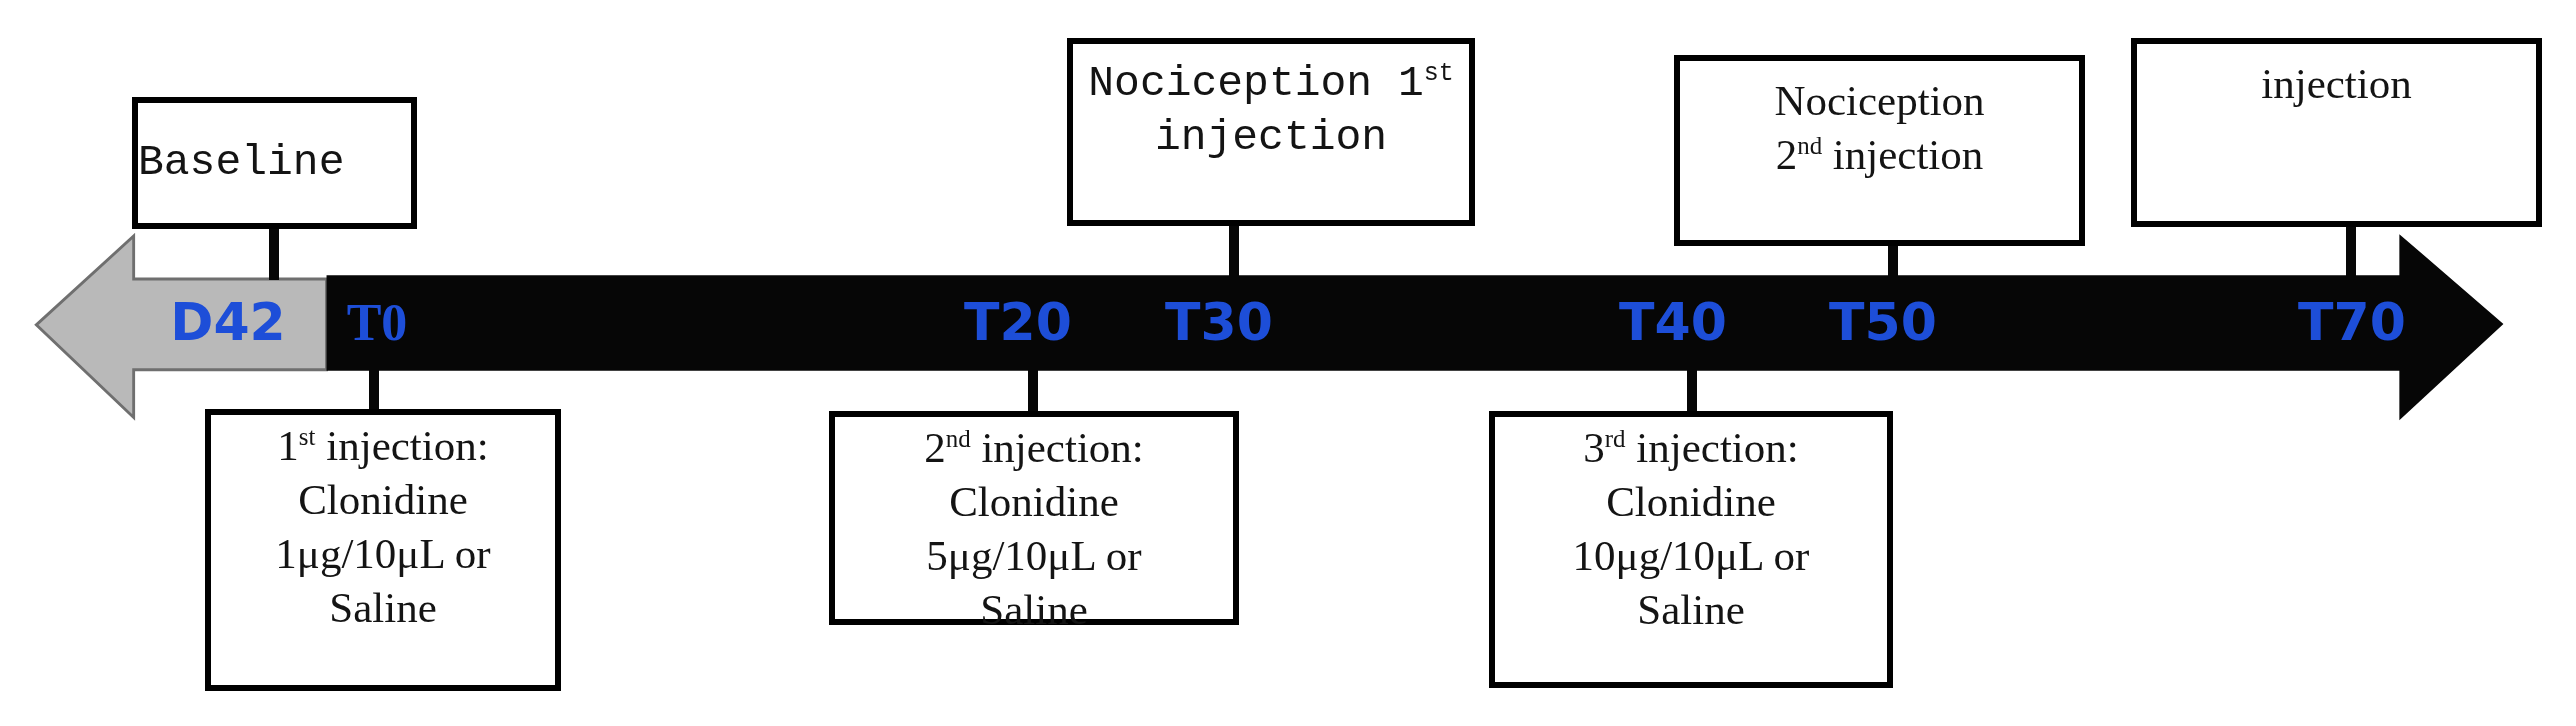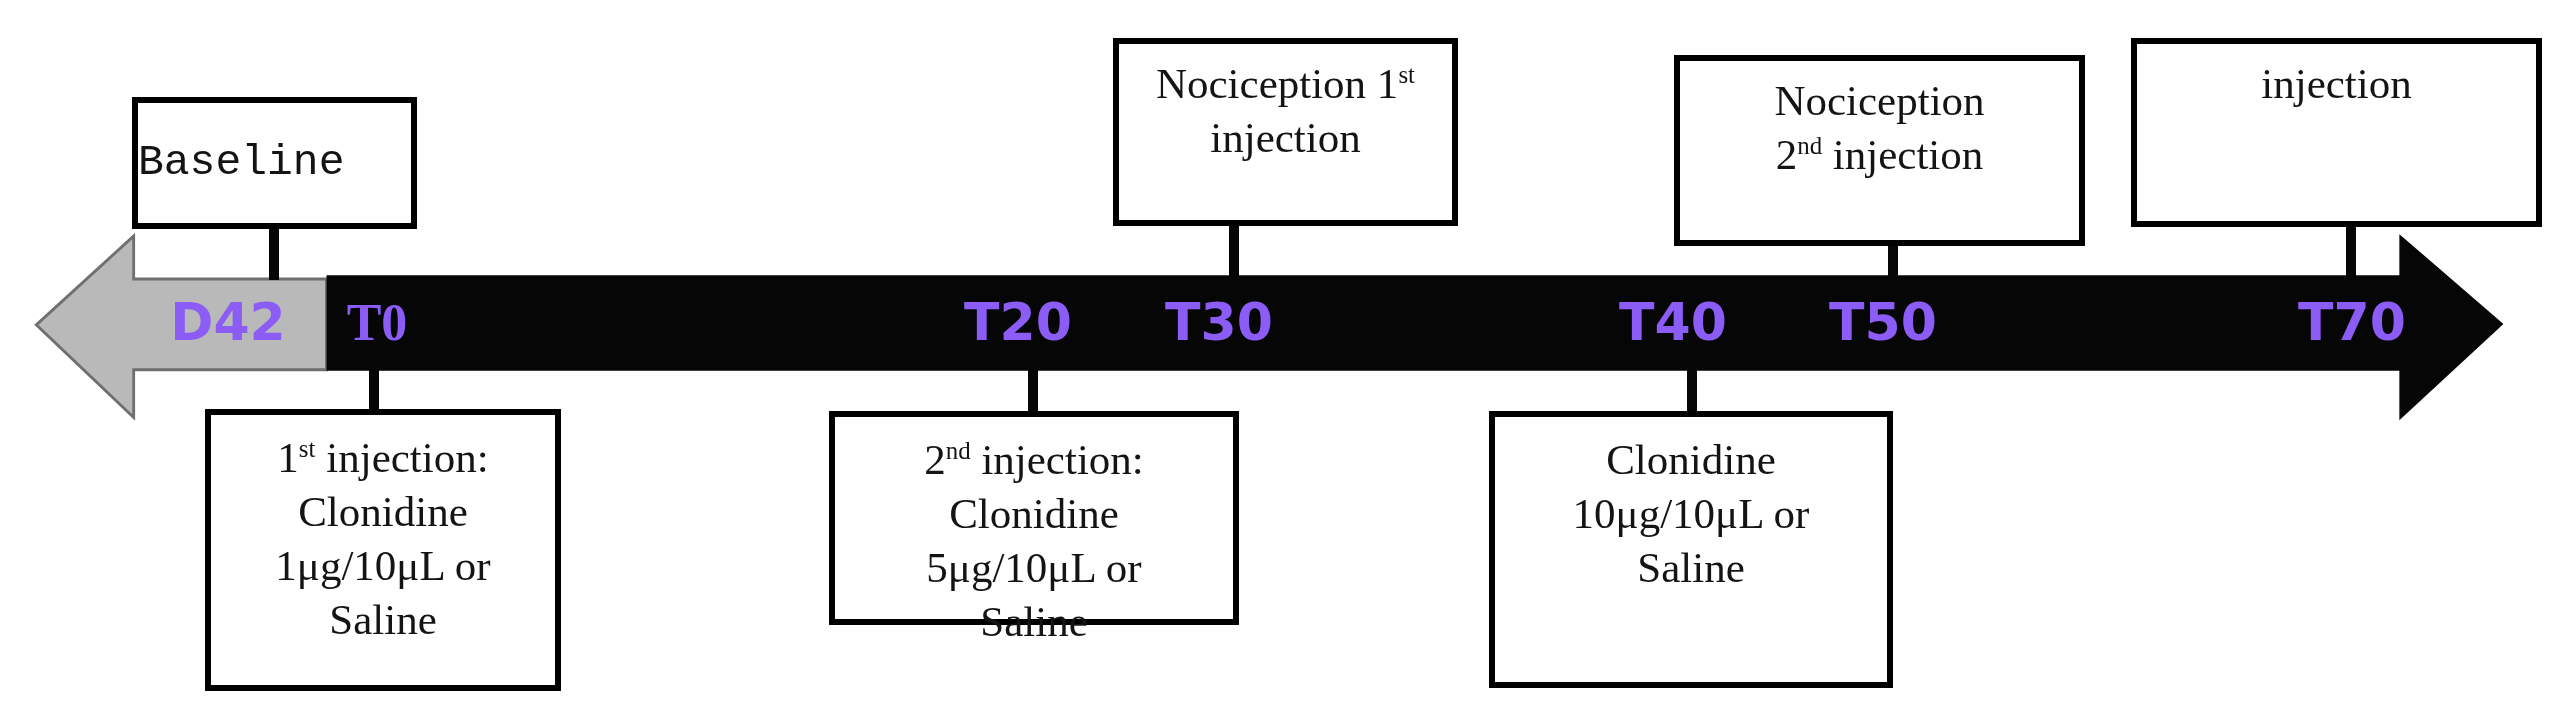--- a/index.html
+++ b/index.html
@@ -29,21 +29,21 @@
     fill: #060606;
     stroke: none;
   }
   .tick-label {
     position: absolute;
     top: 276px;
     height: 93px;
     width: 210px;
     line-height: 93px;
     text-align: center;
-    color: #8b5cf6;
+    color: #1d4ed8;
     font-family: "DejaVu Sans", "Liberation Sans", sans-serif;
     font-weight: bold;
     font-size: 52px;
     letter-spacing: 0px;
     white-space: nowrap;
   }
   .connector {
     position: absolute;
     width: 9.5px;
     background: #060606;
@@ -66,21 +66,21 @@
     line-height: 0;
     vertical-align: super;
   }
   .box.v-center {
     display: flex;
     align-items: center;
     justify-content: flex-start;
     font-family: Liberation Mono, monospace;
   }
   .box.pad-top-sm { padding-top: 13.4px; }
-  .box.pad-top-md { padding-top: 16px; font-family: Liberation Serif, serif; }
+  .box.pad-top-md { padding-top: 4px; font-family: Liberation Serif, serif; }
 </style>
 </head>
 <body>
 
 <div class="canvas">
 
   <svg class="arrows" width="2576" height="727" viewBox="0 0 2698 761" xmlns="http://www.w3.org/2000/svg">
     <polygon class="gray-arrow" points="38,340 140,247 140,292 342,292 342,387 140,387 140,437"></polygon>
     <polygon class="black-arrow" points="342,288 2513,288 2513,245 2622,339 2513,440 2513,388 342,388"></polygon>
   </svg>
@@ -98,21 +98,21 @@
   <div class="connector" style="left:1888px; top:225px; height:52px;"></div>
   <div class="connector" style="left:2346px; top:223px; height:53px;"></div>
   <div class="connector" style="left:369px;  top:369px; height:44px;"></div>
   <div class="connector" style="left:1028px; top:369px; height:46px;"></div>
   <div class="connector" style="left:1687px; top:369px; height:46px;"></div>
 
   <div class="box v-center" style="left:132px; top:97px; width:285px; height:132px;">
     <span class="line">Baseline</span>
   </div>
 
-  <div class="box pad-top-sm" style="left:1113px; top:38px; width:345px; height:188px;">
+  <div class="box pad-top-sm" style="left:1067px; top:38px; width:408px; height:188px;font-family:Liberation Mono, monospace;">
     <span class="line"><span>Nociception 1</span><sup>st</sup></span>
     <span class="line">injection</span>
   </div>
 
   <div class="box pad-top-sm" style="left:1674px; top:38px; width:411px; height:191px;margin-top:17px;">
     <span class="line">Nociception</span>
     <span class="line"><span>2</span><sup>nd</sup><span> injection</span></span>
   </div>
 
   <div class="box pad-top-sm" style="left:2131px; top:38px; width:411px; height:189px;">
@@ -127,19 +127,20 @@
   </div>
 
   <div class="box pad-top-md" style="left:829px; top:411px; width:410px; height:214px;">
     <span class="line"><span>2</span><sup>nd</sup><span> injection:</span></span>
     <span class="line">Clonidine</span>
     <span class="line">5μg/10μL or</span>
     <span class="line">Saline</span>
   </div>
 
   <div class="box pad-top-md" style="left:1489px; top:411px; width:404px; height:277px;">
+    <span class="line"><span>3</span><sup>rd</sup><span> injection:</span></span>
     <span class="line">Clonidine</span>
     <span class="line">10μg/10μL or</span>
     <span class="line">Saline</span>
   </div>
 
 </div>
 
 
 </body></html>

